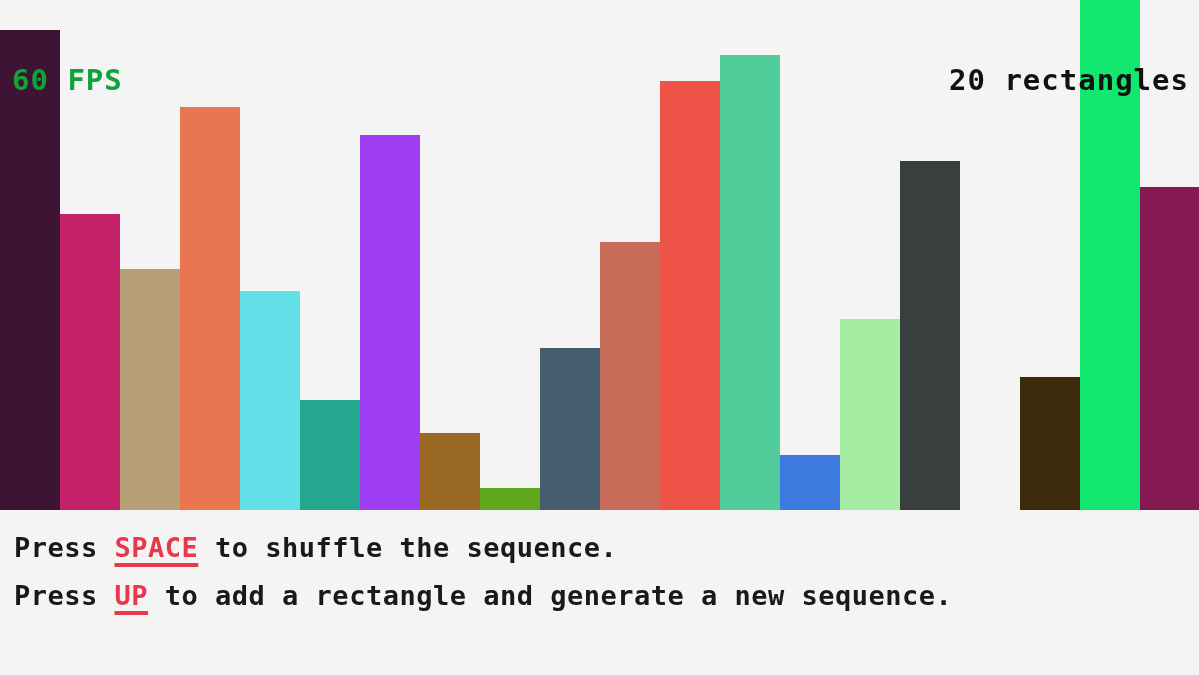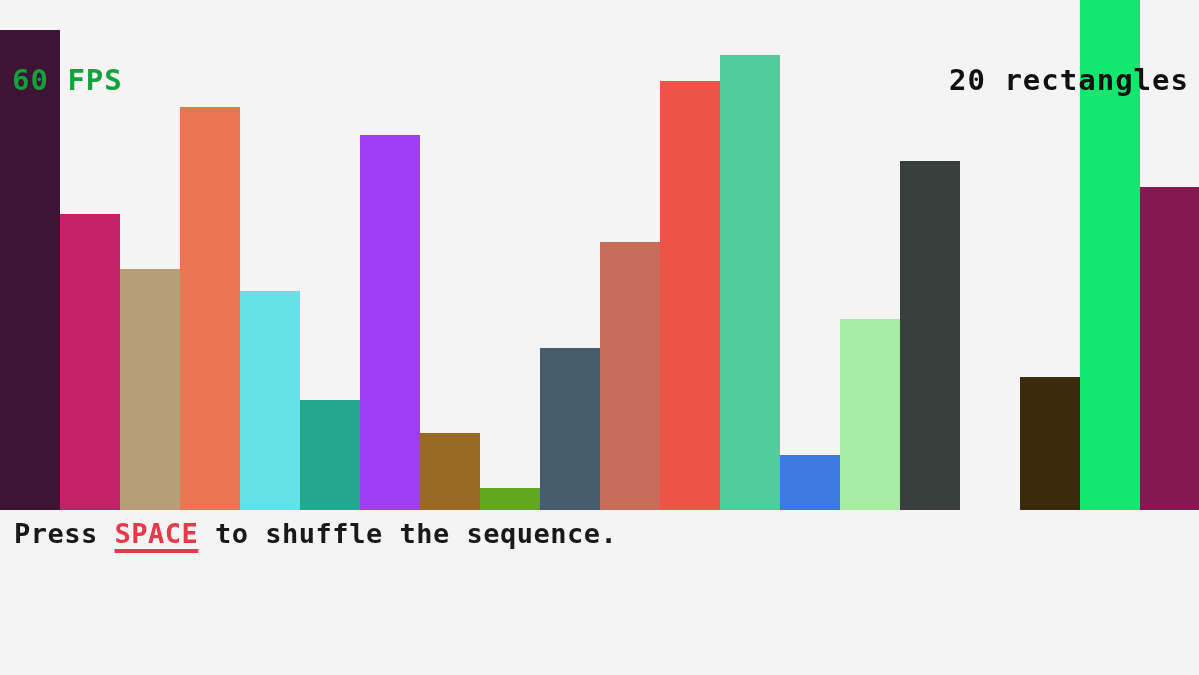--- a/index.html
+++ b/index.html
@@ -57,20 +57,21 @@
   }
 
   
   #instructions {
     position: absolute;
     left: 0;
     top: 510px;
     width: 1199px;
     height: 165px;
     background: #f4f4f4;
+    padding-top: 14px;
     box-sizing: border-box;
   }
   .instruction-line {
     font-family: "DejaVu Sans Mono", "Liberation Mono", monospace;
     font-size: 27px;
     font-weight: bold;
     color: #17191a;
     line-height: 48px;
     padding-left: 14px;
     letter-spacing: 0.5px;
@@ -110,15 +111,16 @@
       <div class="bar" style="left: 1080px; width: 60px; height: 510px; background: rgb(18, 232, 112);"></div>
       <div class="bar" style="left: 1140px; width: 59px; height: 323px; background: rgb(133, 26, 82);"></div>
     </div>
 
   <div class="hud" id="fps-label" style="color: rgb(18, 162, 60);">60 FPS</div>
 
   <div class="hud" id="count-label" style="color: rgb(17, 17, 17);">20 rectangles</div>
 
   <div id="instructions">
       <div class="instruction-line"><span>Press </span><span class="key" style="color: rgb(232, 56, 74);">SPACE</span><span> to shuffle the sequence.</span></div>
+      <div class="instruction-line"><span>Press </span><span class="key" style="color: rgb(232, 56, 74);">UP</span><span> to add a rectangle and generate a new sequence.</span></div>
     </div>
 
 </div>
 
 </body></html>

